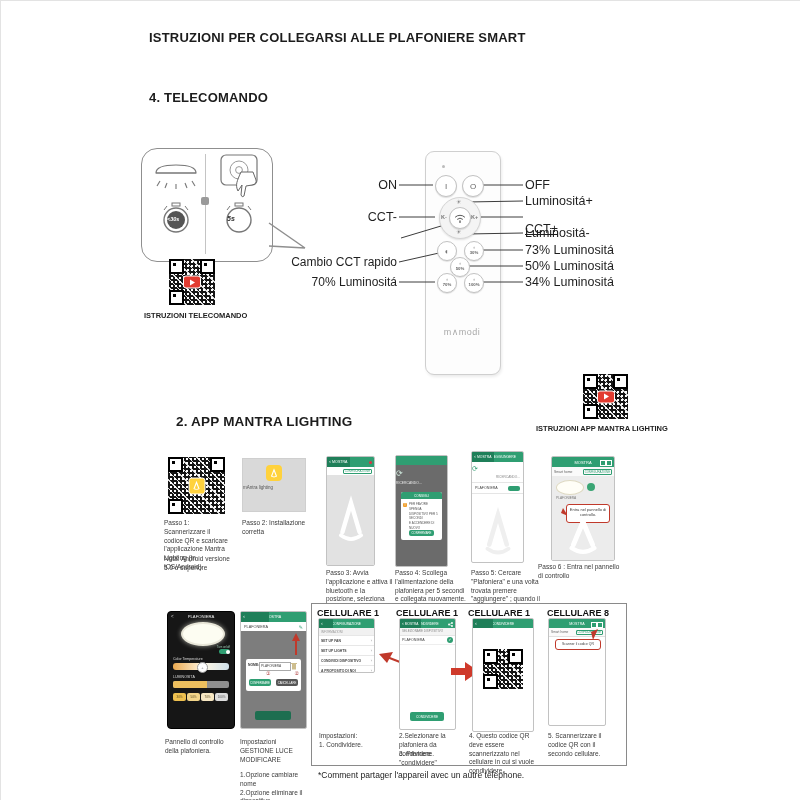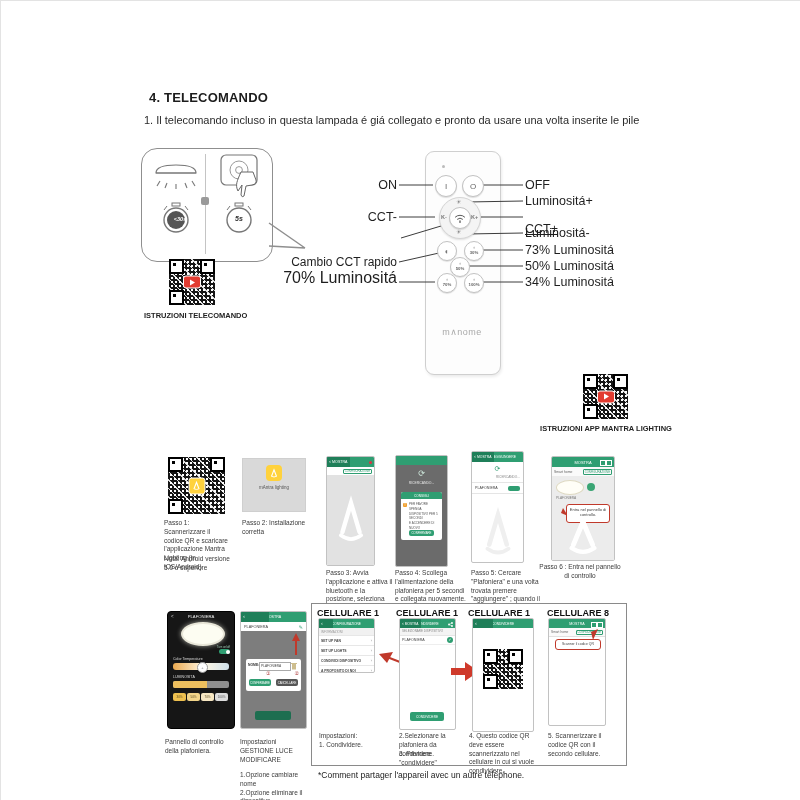--- a/index.html
+++ b/index.html
@@ -1,19 +1,19 @@
 <!DOCTYPE html>
 <html><head>
 <meta charset="utf-8">
 <style>
   html,body{margin:0;padding:0;background:#fff;}
   body{font-family:"Liberation Sans","DejaVu Sans",sans-serif;color:#222;}
   #page{position:relative;width:800px;height:800px;background:#fff;border:1px solid #e3e3e3;overflow:hidden;}
   .abs{position:absolute;}
-  .c{text-align:center;}
+  .c{}
   .r{text-align:right;}
   
   .h1{font-size:13px;font-weight:bold;color:#1c1c1c;letter-spacing:.2px;}
   .h2{font-size:13.5px;color:#1c1c1c;}
   .note{font-size:11px;color:#2a2a2a;}
   
   .rl{position:absolute;font-size:12.5px;color:#1e1e1e;white-space:nowrap;}
   
   .cap{position:absolute;font-size:6.5px;color:#3a3a3a;line-height:1.35;}
   .qrlbl{position:absolute;font-size:7.5px;font-weight:bold;color:#222;}
@@ -55,22 +55,22 @@
   .coltitle{position:absolute;font-size:9px;font-weight:bold;color:#111;text-align:center;}
   .menurow{position:relative;height:9px;border-bottom:.5px solid #e7e7e7;font-size:3.4px;font-weight:bold;color:#444;
            display:flex;align-items:center;padding:0 2px;justify-content:space-between;}
   svg{display:block;}
 </style>
 </head>
 <body>
 
 <div id="page">
 
+  <div class="abs h1" style="left:148px;top:29px;">ISTRUZIONI PER COLLEGARSI ALLE PLAFONIERE SMART</div>
   <div class="abs h1" style="left:148px;top:89px;">4. TELECOMANDO</div>
-  <div class="abs note" style="left:143px;top:113px;">1. Il telecomando incluso in questa lampada é giá collegato e pronto da usare una volta inserite le pile</div>
 
   <div class="bubble"></div>
   <div class="abs" style="left:204px;top:153px;width:1px;height:100px;background:#c4c4c4;"></div>
   <div class="abs" style="left:200px;top:196px;width:8px;height:8px;background:#9a9a9a;border-radius:2px;"></div>
 
   <svg class="abs" style="left:267px;top:218px;" width="40" height="36">
     <path d="M1 4 L37 29 M1 27 L37 29" stroke="#8f8f8f" stroke-width="1.5" fill="none"></path>
   </svg>
 
   <svg class="abs" style="left:146px;top:152px;" width="58" height="102">
@@ -164,48 +164,49 @@
     <span class="pct">50%</span>
   </div>
   <div class="rbtn" style="left:436px;top:272px;width:18px;height:18px;flex-direction:column;">
     <span class="sun" style="position:static;font-size:3.5px;">☀</span>
     <span class="pct">70%</span>
   </div>
   <div class="rbtn" style="left:463px;top:272px;width:18px;height:18px;flex-direction:column;">
     <span class="sun" style="position:static;font-size:3.5px;">☀</span>
     <span class="pct">100%</span>
   </div>
-  <div class="brand">m∧nome</div>
+  <div class="brand">m∧modi</div>
 
   <div class="rl r" style="left:336px;top:177px;width:60px;">ON</div>
   <div class="rl" style="left:524px;top:177px;">OFF</div>
   <div class="rl" style="left:524px;top:193px;">Luminositá+</div>
   <div class="rl r" style="left:336px;top:209px;width:60px;">CCT-</div>
   <div class="rl" style="left:524px;top:221px;text-decoration:underline;">CCT+</div>
   <div class="rl" style="left:524px;top:225px;">Luminositá-</div>
   <div class="rl r" style="left:276px;top:254px;width:120px;font-size:12px;">Cambio CCT rapido</div>
-  <div class="rl r" style="left:276px;top:268px;width:120px;font-size:16px;">70% Luminositá</div>
+  <div class="rl r" style="left:276px;top:274px;width:120px;font-size:12px;">70% Luminositá</div>
   <div class="rl" style="left:524px;top:242px;">73% Luminositá</div>
   <div class="rl" style="left:524px;top:258px;">50% Luminositá</div>
   <div class="rl" style="left:524px;top:274px;">34% Luminositá</div>
 
   <div class="qr" style="left:582px;top:373px;width:45px;height:45px;">
     <span class="eye tl">
         <i></i>
       </span>
     <span class="eye tr">
         <i></i>
       </span>
     <span class="eye bl">
         <i></i>
       </span>
     <span class="yt"></span>
   </div>
   <div class="qrlbl c" style="left:535px;top:423px;width:140px;">ISTRUZIONI APP MANTRA LIGHTING</div>
 
+  <div class="abs h1" style="left:175px;top:413px;font-size:13.5px;">2. APP MANTRA LIGHTING</div>
 
   <div class="qr" style="left:167px;top:456px;width:57px;height:57px;">
     <span class="eye tl">
         <i></i>
       </span>
     <span class="eye tr">
         <i></i>
       </span>
     <span class="eye bl">
         <i></i>

